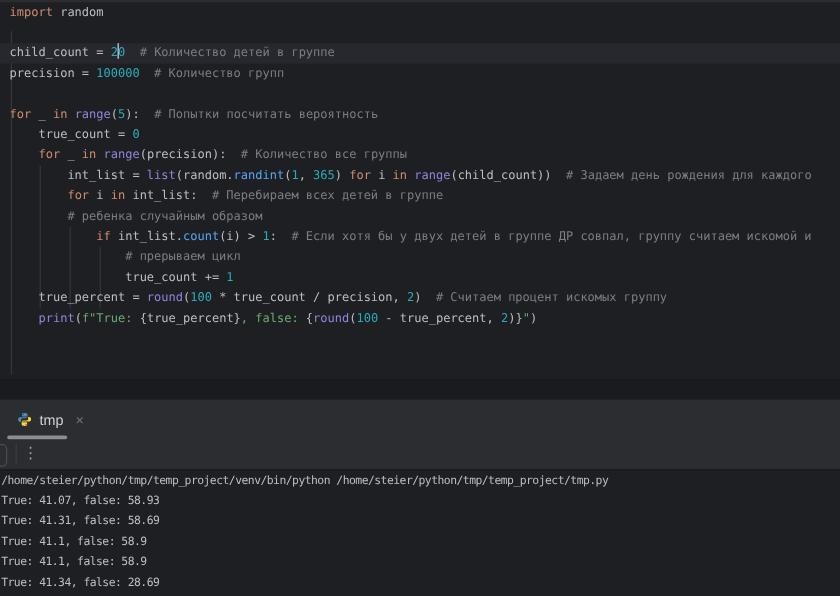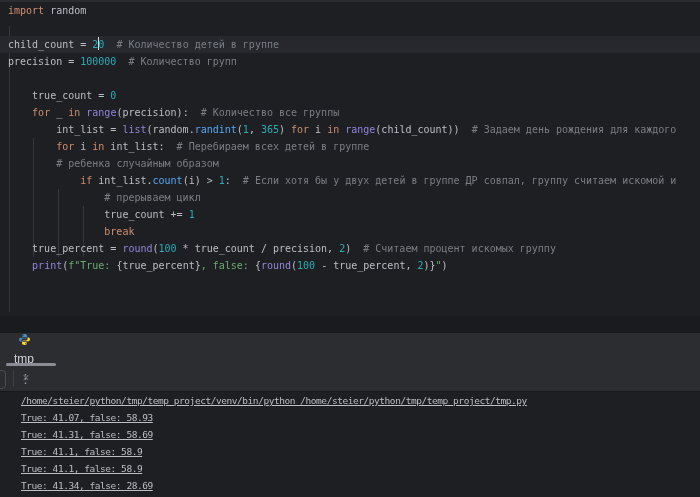--- a/index.html
+++ b/index.html
@@ -41,21 +41,21 @@
 
   
   .strip{position:absolute;left:0;top:316px;width:700px;height:17px;background:var(--strip-bg);}
 
   
   .toolwin{position:absolute;left:0;top:333px;width:700px;height:59px;
     background:var(--panel-bg);border-bottom:1px solid #17181A;box-sizing:border-box;}
   .tabbar{position:relative;height:33px;display:flex;align-items:center;}
   .tab{
     position:relative;height:33px;display:flex;align-items:center;
-    padding:0 10px 0 14px;gap:6px;cursor:pointer;flex-direction:column;
+    padding:0 10px 0 14px;gap:6px;cursor:pointer;
   }
   .pyicon{width:13px;height:13px;display:inline-flex;}
   .pyicon svg{width:13px;height:13px;}
   .tab-label{
     font-family:"Liberation Sans", sans-serif;font-size:12px;color:var(--tab-text);
   }
   .tab-close{
     font-family:"Liberation Sans", sans-serif;font-size:12px;color:var(--close);
     margin-left:4px;line-height:1;
   }
@@ -70,50 +70,50 @@
   }
   .vsep{position:absolute;left:13px;top:4px;width:1px;height:17px;background:#3C3E42;}
   .kebab{
     position:absolute;left:19px;top:1px;font-size:13px;line-height:24px;
     color:#9DA0A6;font-family:"DejaVu Sans", sans-serif;letter-spacing:0;
   }
 
   
   .console{position:absolute;left:0;top:392px;width:700px;height:105px;background:var(--editor-bg);}
   .console-line{
-    height:17px;line-height:17px;padding-left:21px;white-space:pre;
-    font-size:9.5px;letter-spacing:-0.45px;color:var(--console-text);text-decoration:underline;
+    height:17px;line-height:17px;padding-left:1px;white-space:pre;
+    font-size:9.5px;letter-spacing:-0.45px;color:var(--console-text);
   }
 </style>
 </head>
 <body>
 
 <div class="screen">
 
   <div class="editor">
     <div class="top-edge"></div>
     <div class="guide g0"></div>
     <div class="guide g1"></div>
     <div class="guide g2"></div>
     <div class="guide g3"></div>
     <div class="code-lines" id="code-lines">
         <div class="code-line"><span class="tok-kw">import</span><span class="tok-def"> random</span></div>
         <div class="code-line"></div>
         <div class="code-line current"><span class="tok-def">child_count = </span><span class="tok-num">2</span><span class="caret"></span><span class="tok-num">0</span><span class="tok-def">  </span><span class="tok-com"># Количество детей в группе</span></div>
         <div class="code-line"><span class="tok-def">precision = </span><span class="tok-num">100000</span><span class="tok-def">  </span><span class="tok-com"># Количество групп</span></div>
         <div class="code-line"></div>
+        <div class="code-line"><span class="tok-kw">for</span><span class="tok-def"> _ </span><span class="tok-kw">in</span><span class="tok-def"> </span><span class="tok-bi">range</span><span class="tok-def">(</span><span class="tok-num">5</span><span class="tok-def">):  </span><span class="tok-com"># Попытки посчитать вероятность</span></div>
         <div class="code-line"><span class="tok-def">    true_count = </span><span class="tok-num">0</span></div>
         <div class="code-line"><span class="tok-def">    </span><span class="tok-kw">for</span><span class="tok-def"> _ </span><span class="tok-kw">in</span><span class="tok-def"> </span><span class="tok-bi">range</span><span class="tok-def">(precision):  </span><span class="tok-com"># Количество все группы</span></div>
         <div class="code-line"><span class="tok-def">        int_list = </span><span class="tok-bi">list</span><span class="tok-def">(random.</span><span class="tok-fn">randint</span><span class="tok-def">(</span><span class="tok-num">1</span><span class="tok-def">, </span><span class="tok-num">365</span><span class="tok-def">) </span><span class="tok-kw">for</span><span class="tok-def"> i </span><span class="tok-kw">in</span><span class="tok-def"> </span><span class="tok-bi">range</span><span class="tok-def">(child_count))  </span><span class="tok-com"># Задаем день рождения для каждого</span></div>
         <div class="code-line"><span class="tok-def">        </span><span class="tok-kw">for</span><span class="tok-def"> i </span><span class="tok-kw">in</span><span class="tok-def"> int_list:  </span><span class="tok-com"># Перебираем всех детей в группе</span></div>
         <div class="code-line"><span class="tok-def">        </span><span class="tok-com"># ребенка случайным образом</span></div>
         <div class="code-line"><span class="tok-def">            </span><span class="tok-kw">if</span><span class="tok-def"> int_list.</span><span class="tok-fn">count</span><span class="tok-def">(i) &gt; </span><span class="tok-num">1</span><span class="tok-def">:  </span><span class="tok-com"># Если хотя бы у двух детей в группе ДР совпал, группу считаем искомой и</span></div>
         <div class="code-line"><span class="tok-def">                </span><span class="tok-com"># прерываем цикл</span></div>
         <div class="code-line"><span class="tok-def">                true_count += </span><span class="tok-num">1</span></div>
-        <div class="code-line"><span class="tok-def">                </span><span class="tok-kw">break</span></div>
         <div class="code-line"><span class="tok-def">    true_percent = </span><span class="tok-bi">round</span><span class="tok-def">(</span><span class="tok-num">100</span><span class="tok-def"> * true_count / precision, </span><span class="tok-num">2</span><span class="tok-def">)  </span><span class="tok-com"># Считаем процент искомых группу</span></div>
         <div class="code-line"><span class="tok-def">    </span><span class="tok-bi">print</span><span class="tok-def">(</span><span class="tok-str">f"True: </span><span class="tok-def">{true_percent}</span><span class="tok-str">, false: </span><span class="tok-def">{</span><span class="tok-bi">round</span><span class="tok-def">(</span><span class="tok-num">100</span><span class="tok-def"> - true_percent, </span><span class="tok-num">2</span><span class="tok-def">)}</span><span class="tok-str">"</span><span class="tok-def">)</span></div>
       </div>
   </div>
 
   <div class="strip"></div>
 
   <div class="toolwin">
     <div class="tabbar">
       <div class="tab">

